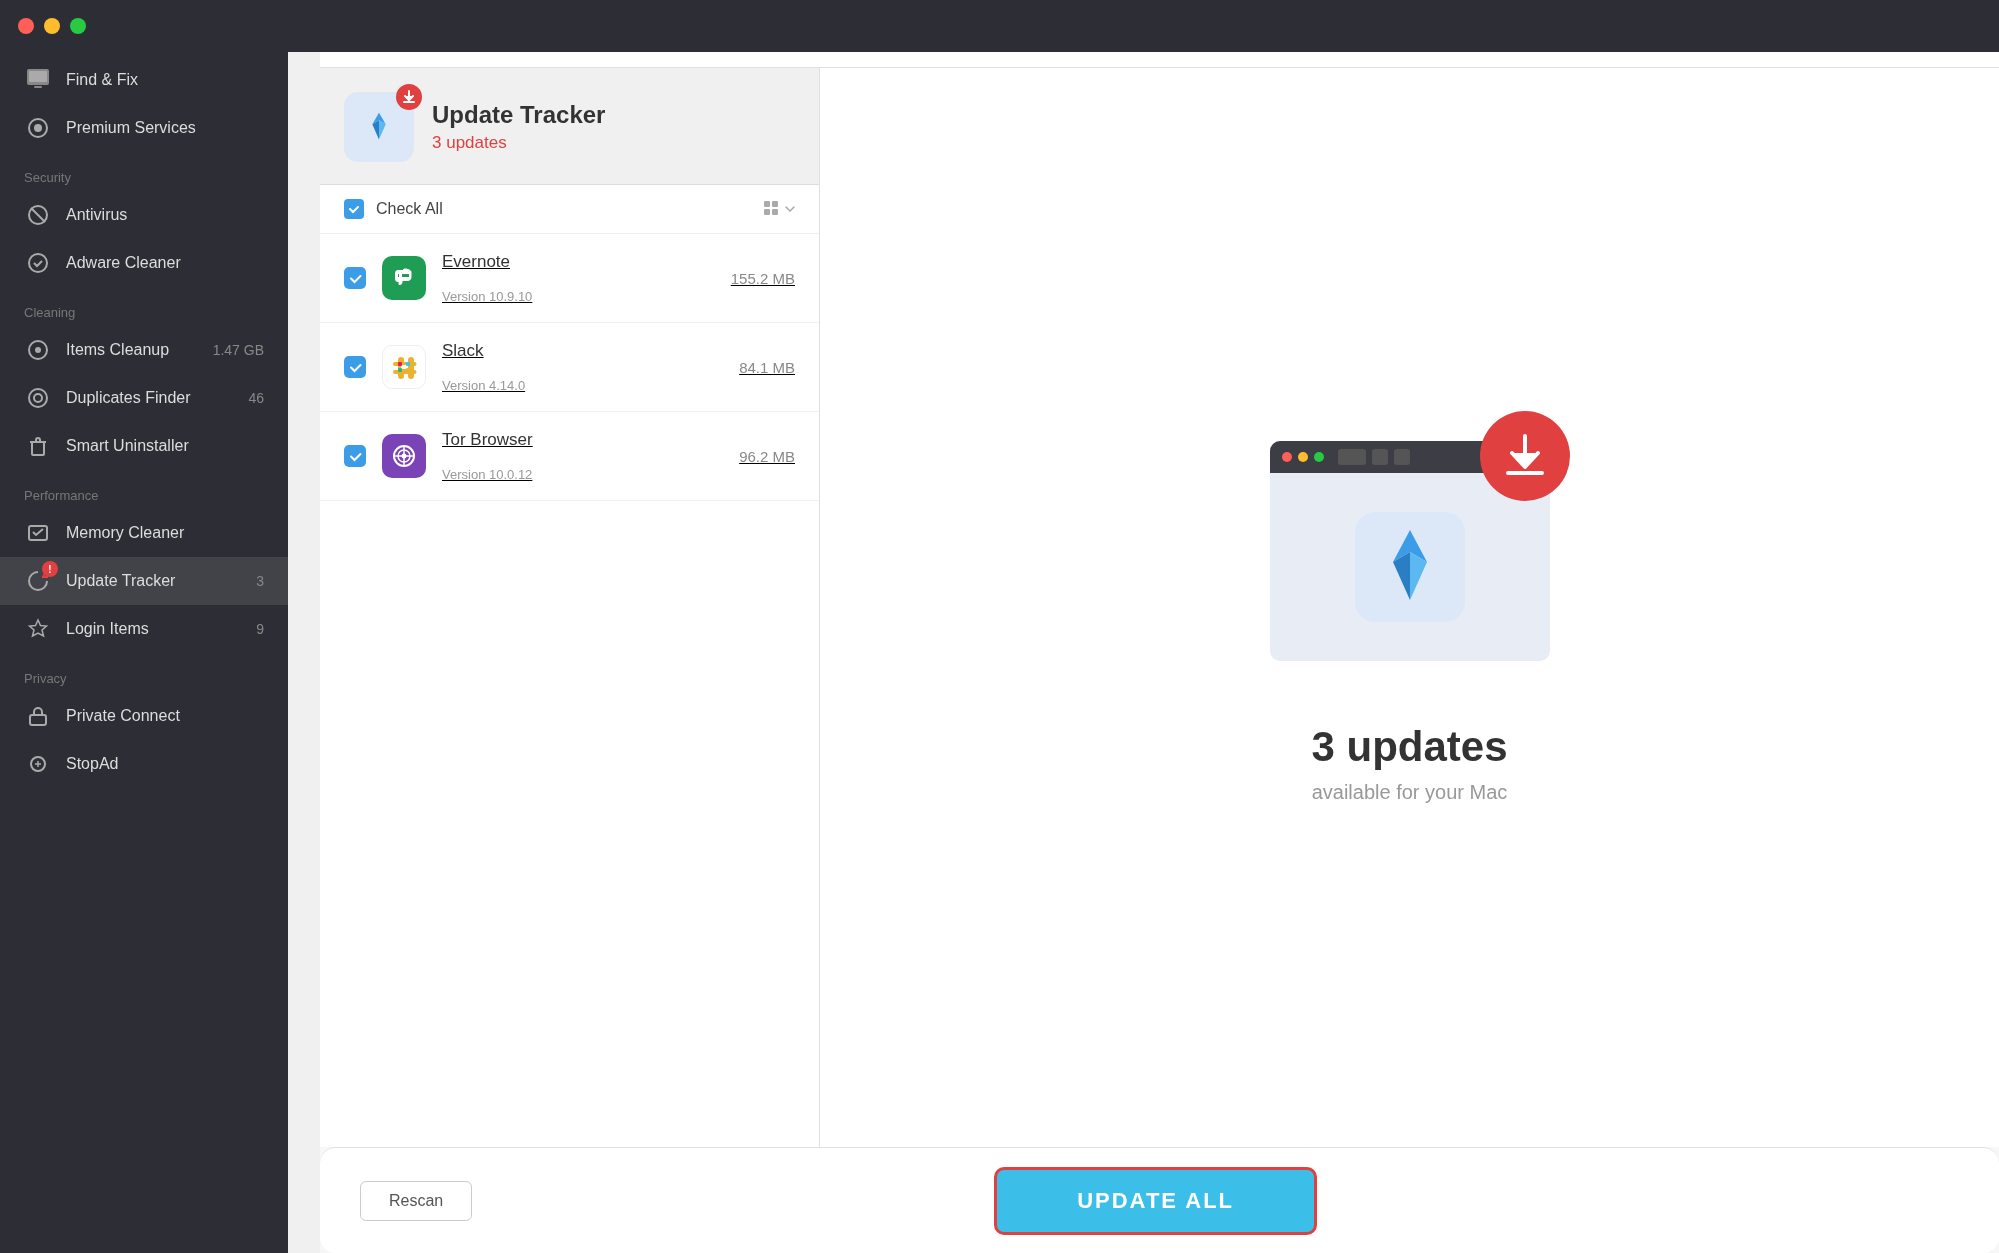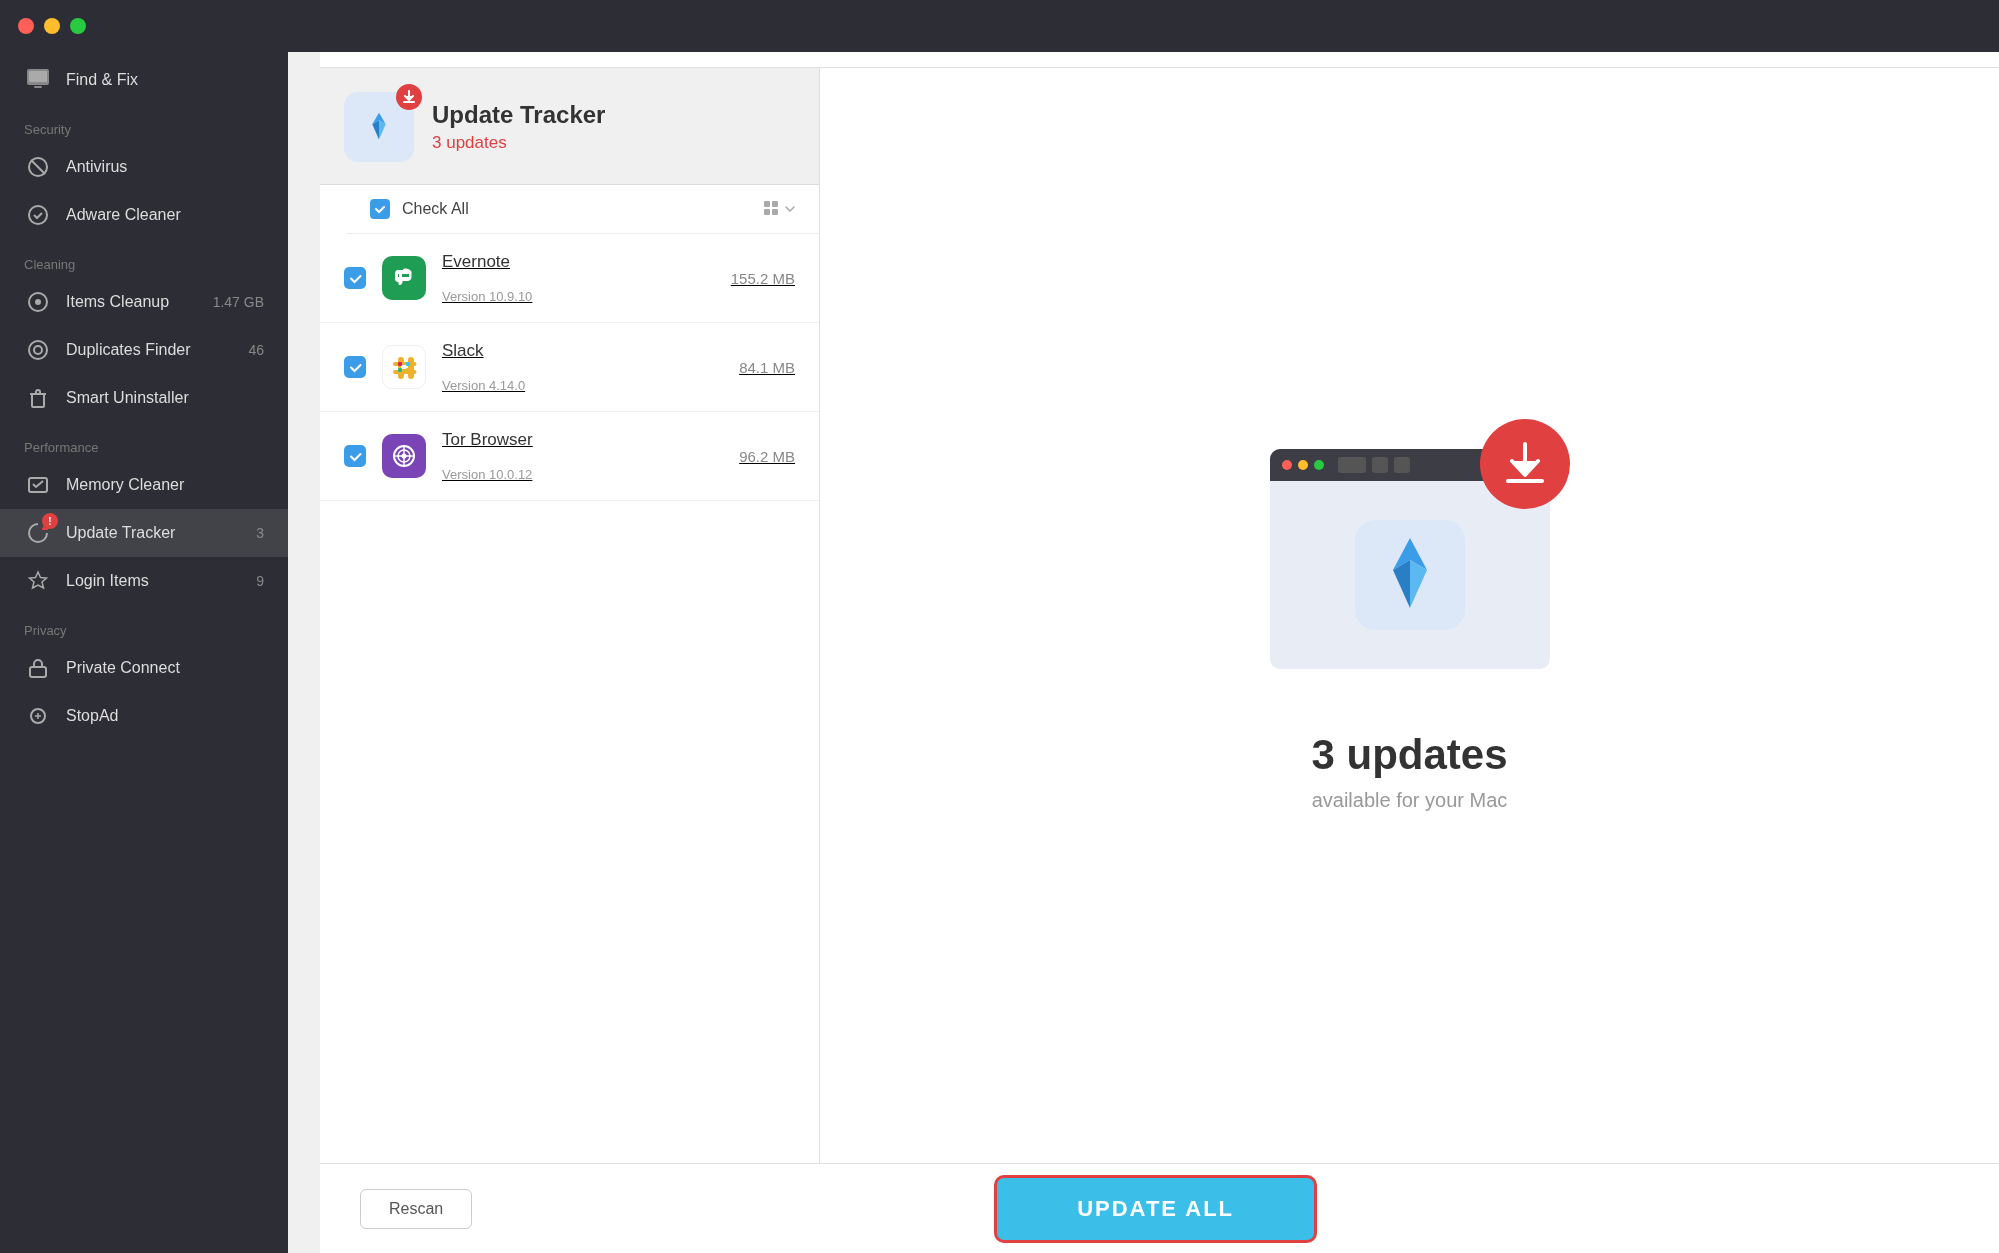--- a/index.html
+++ b/index.html
@@ -176,21 +176,20 @@
       margin-top: 4px;
     }
 
     
     .check-all-bar {
       display: flex;
       align-items: center;
       padding: 14px 24px;
       border-bottom: 1px solid #eee;
       background: white;
-      margin-left: 26px;
     }
     .check-all-checkbox {
       width: 20px; height: 20px;
       background: #3b9de8;
       border-radius: 4px;
       display: flex; align-items: center; justify-content: center;
       margin-right: 12px;
       flex-shrink: 0;
     }
     .check-all-checkbox svg { width: 12px; height: 12px; }
@@ -317,27 +316,28 @@
       margin-bottom: 10px;
     }
     .promo-subtitle {
       font-size: 20px;
       color: #999;
       text-align: center;
     }
 
     
     .bottom-bar {
-      height: 90px;
+      height: 106px;
       background: white;
       border-top: 1px solid #e0e0e0;
       display: flex;
       align-items: center;
       justify-content: space-between;
       padding: 0 40px;
+      border-radius: 16px;
     }
     .rescan-btn {
       border: 1px solid #ccc;
       background: white;
       color: #555;
       padding: 10px 28px;
       border-radius: 6px;
       font-size: 16px;
       cursor: pointer;
     }
@@ -377,20 +377,29 @@
     <div class="icon">
       <svg width="22" height="22" viewBox="0 0 22 22" fill="none">
           <rect width="22" height="16" rx="2" fill="#888"></rect>
           <rect x="2" y="2" width="18" height="11" rx="1" fill="#aaa"></rect>
           <rect x="7" y="17" width="8" height="2" rx="1" fill="#888"></rect>
         </svg>
     </div>
     <span class="label">Find &amp; Fix</span>
   </div>
 
+  <div class="sidebar-item">
+    <div class="icon">
+      <svg width="22" height="22" viewBox="0 0 22 22" fill="none">
+          <circle cx="11" cy="11" r="9" stroke="#aaa" stroke-width="2"></circle>
+          <circle cx="11" cy="11" r="4" fill="#aaa"></circle>
+        </svg>
+    </div>
+    <span class="label">Premium Services</span>
+  </div>
 
   <div class="sidebar-section-label">Security</div>
 
   <div class="sidebar-item">
     <div class="icon">
       <svg width="22" height="22" viewBox="0 0 22 22" fill="none">
           <circle cx="11" cy="11" r="9" stroke="#aaa" stroke-width="2"></circle>
           <line x1="4" y1="4" x2="18" y2="18" stroke="#aaa" stroke-width="2"></line>
         </svg>
     </div>

